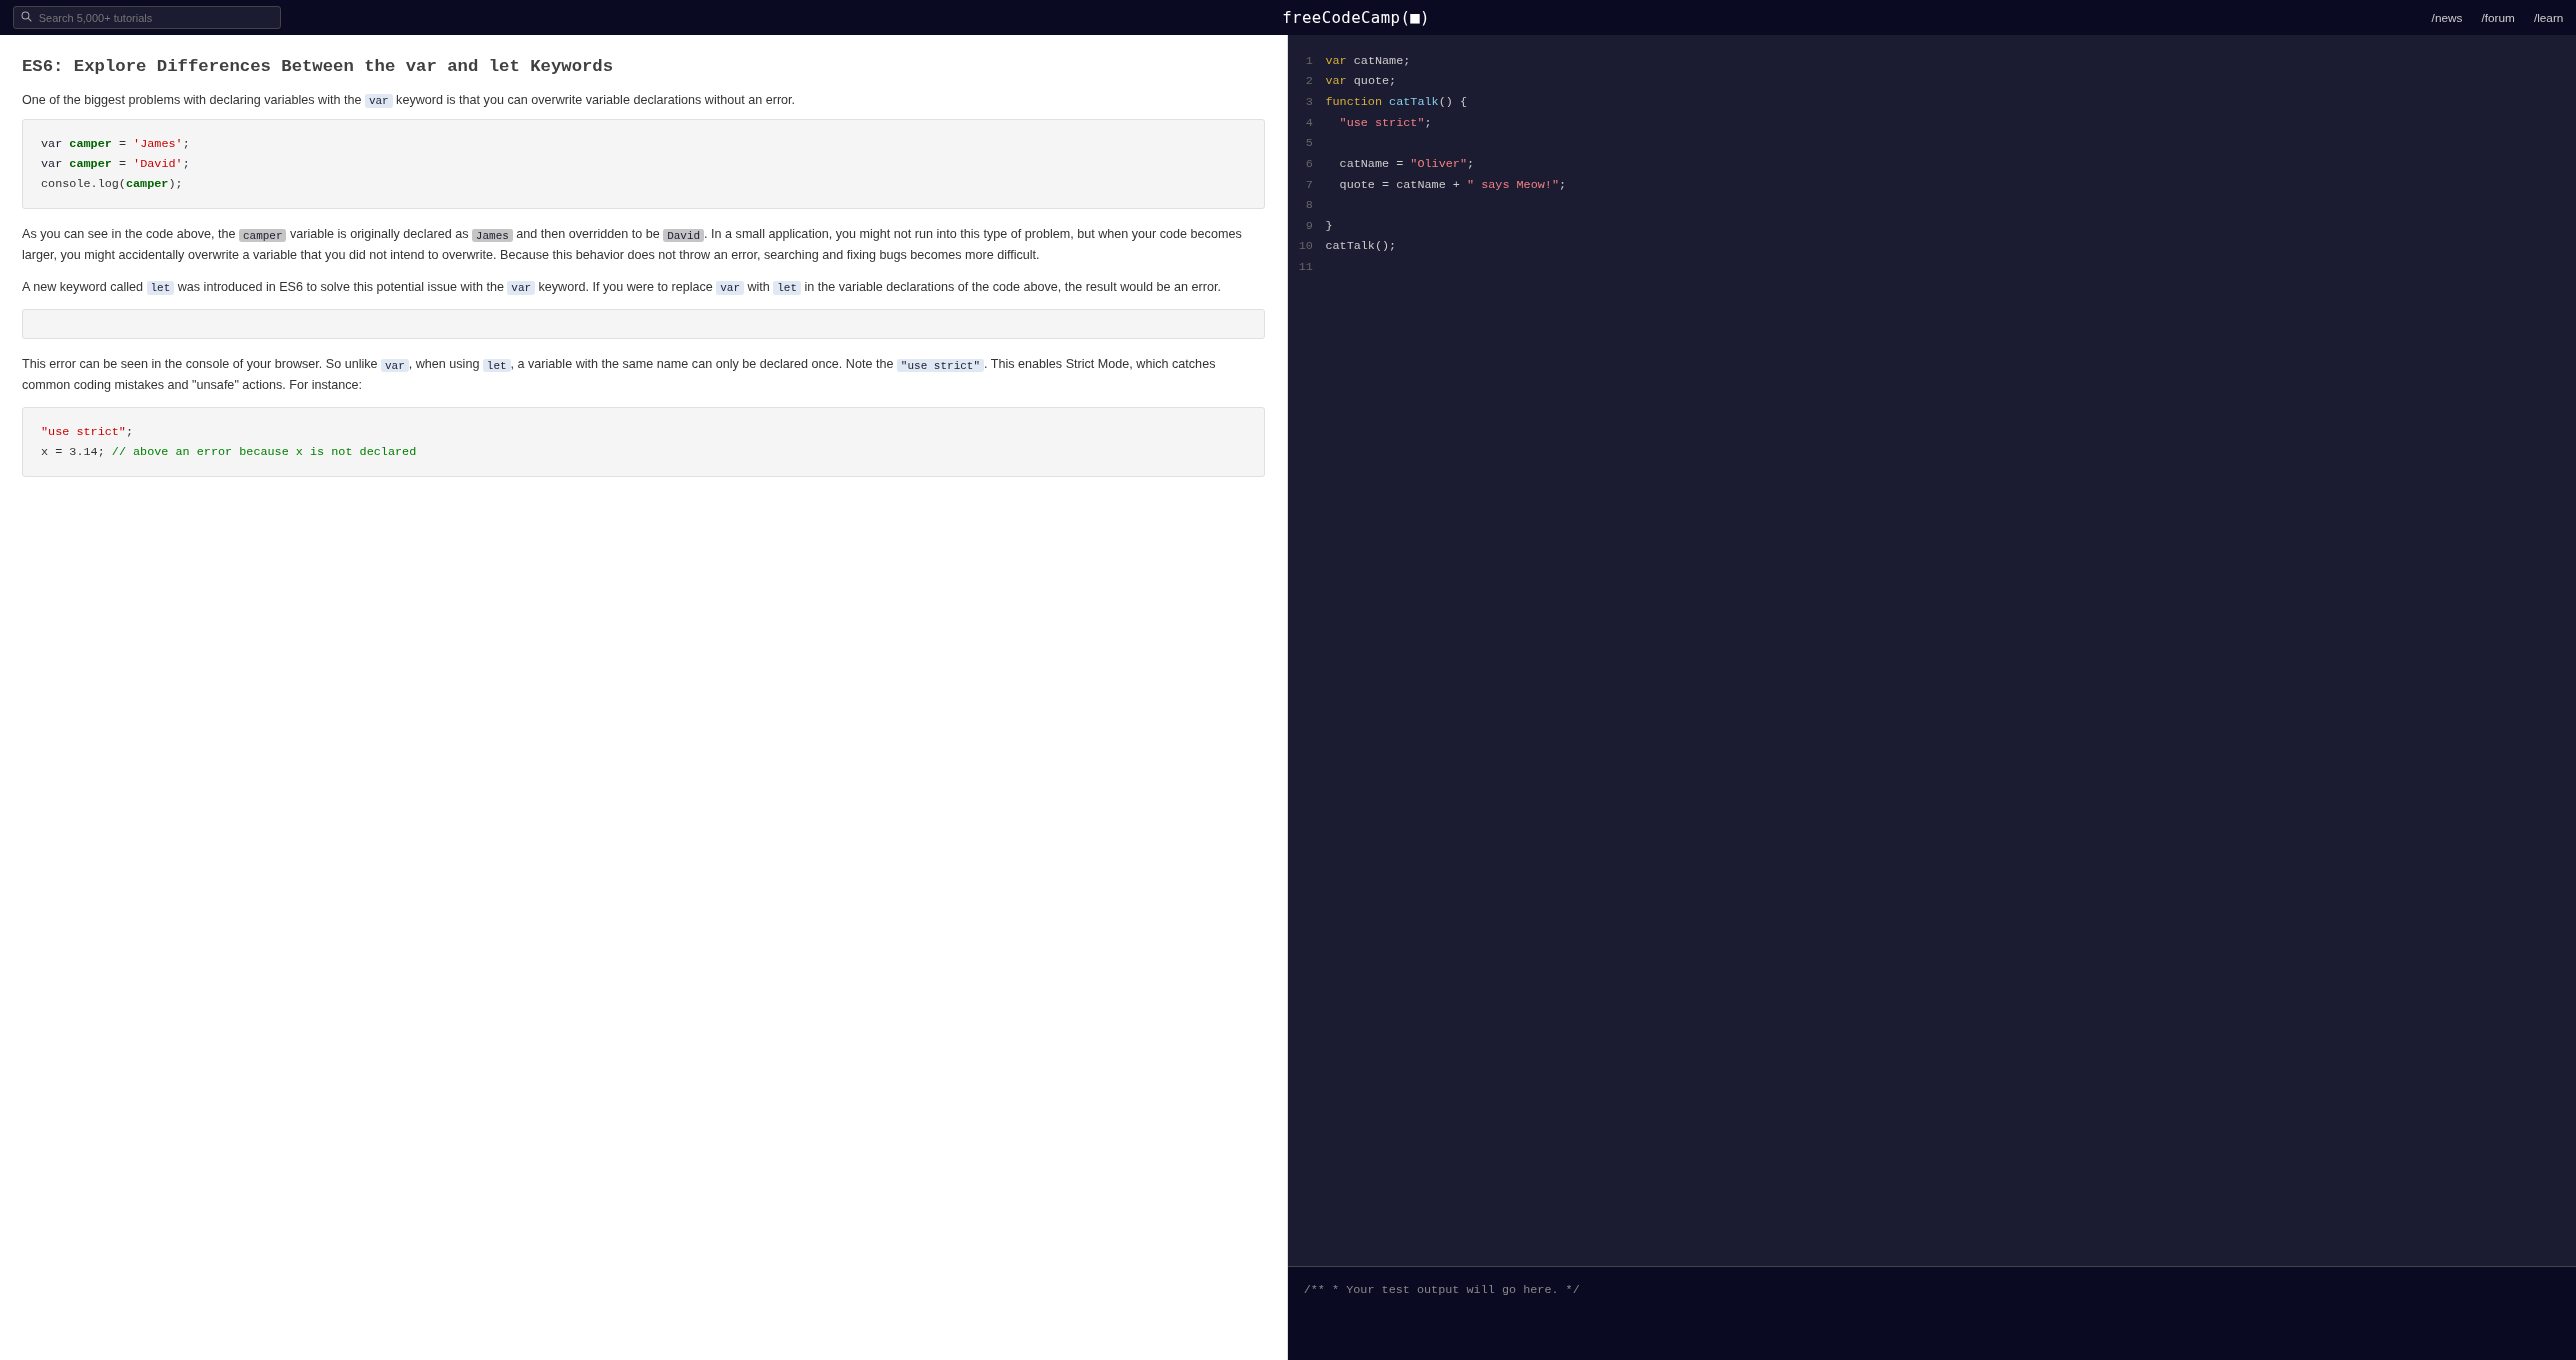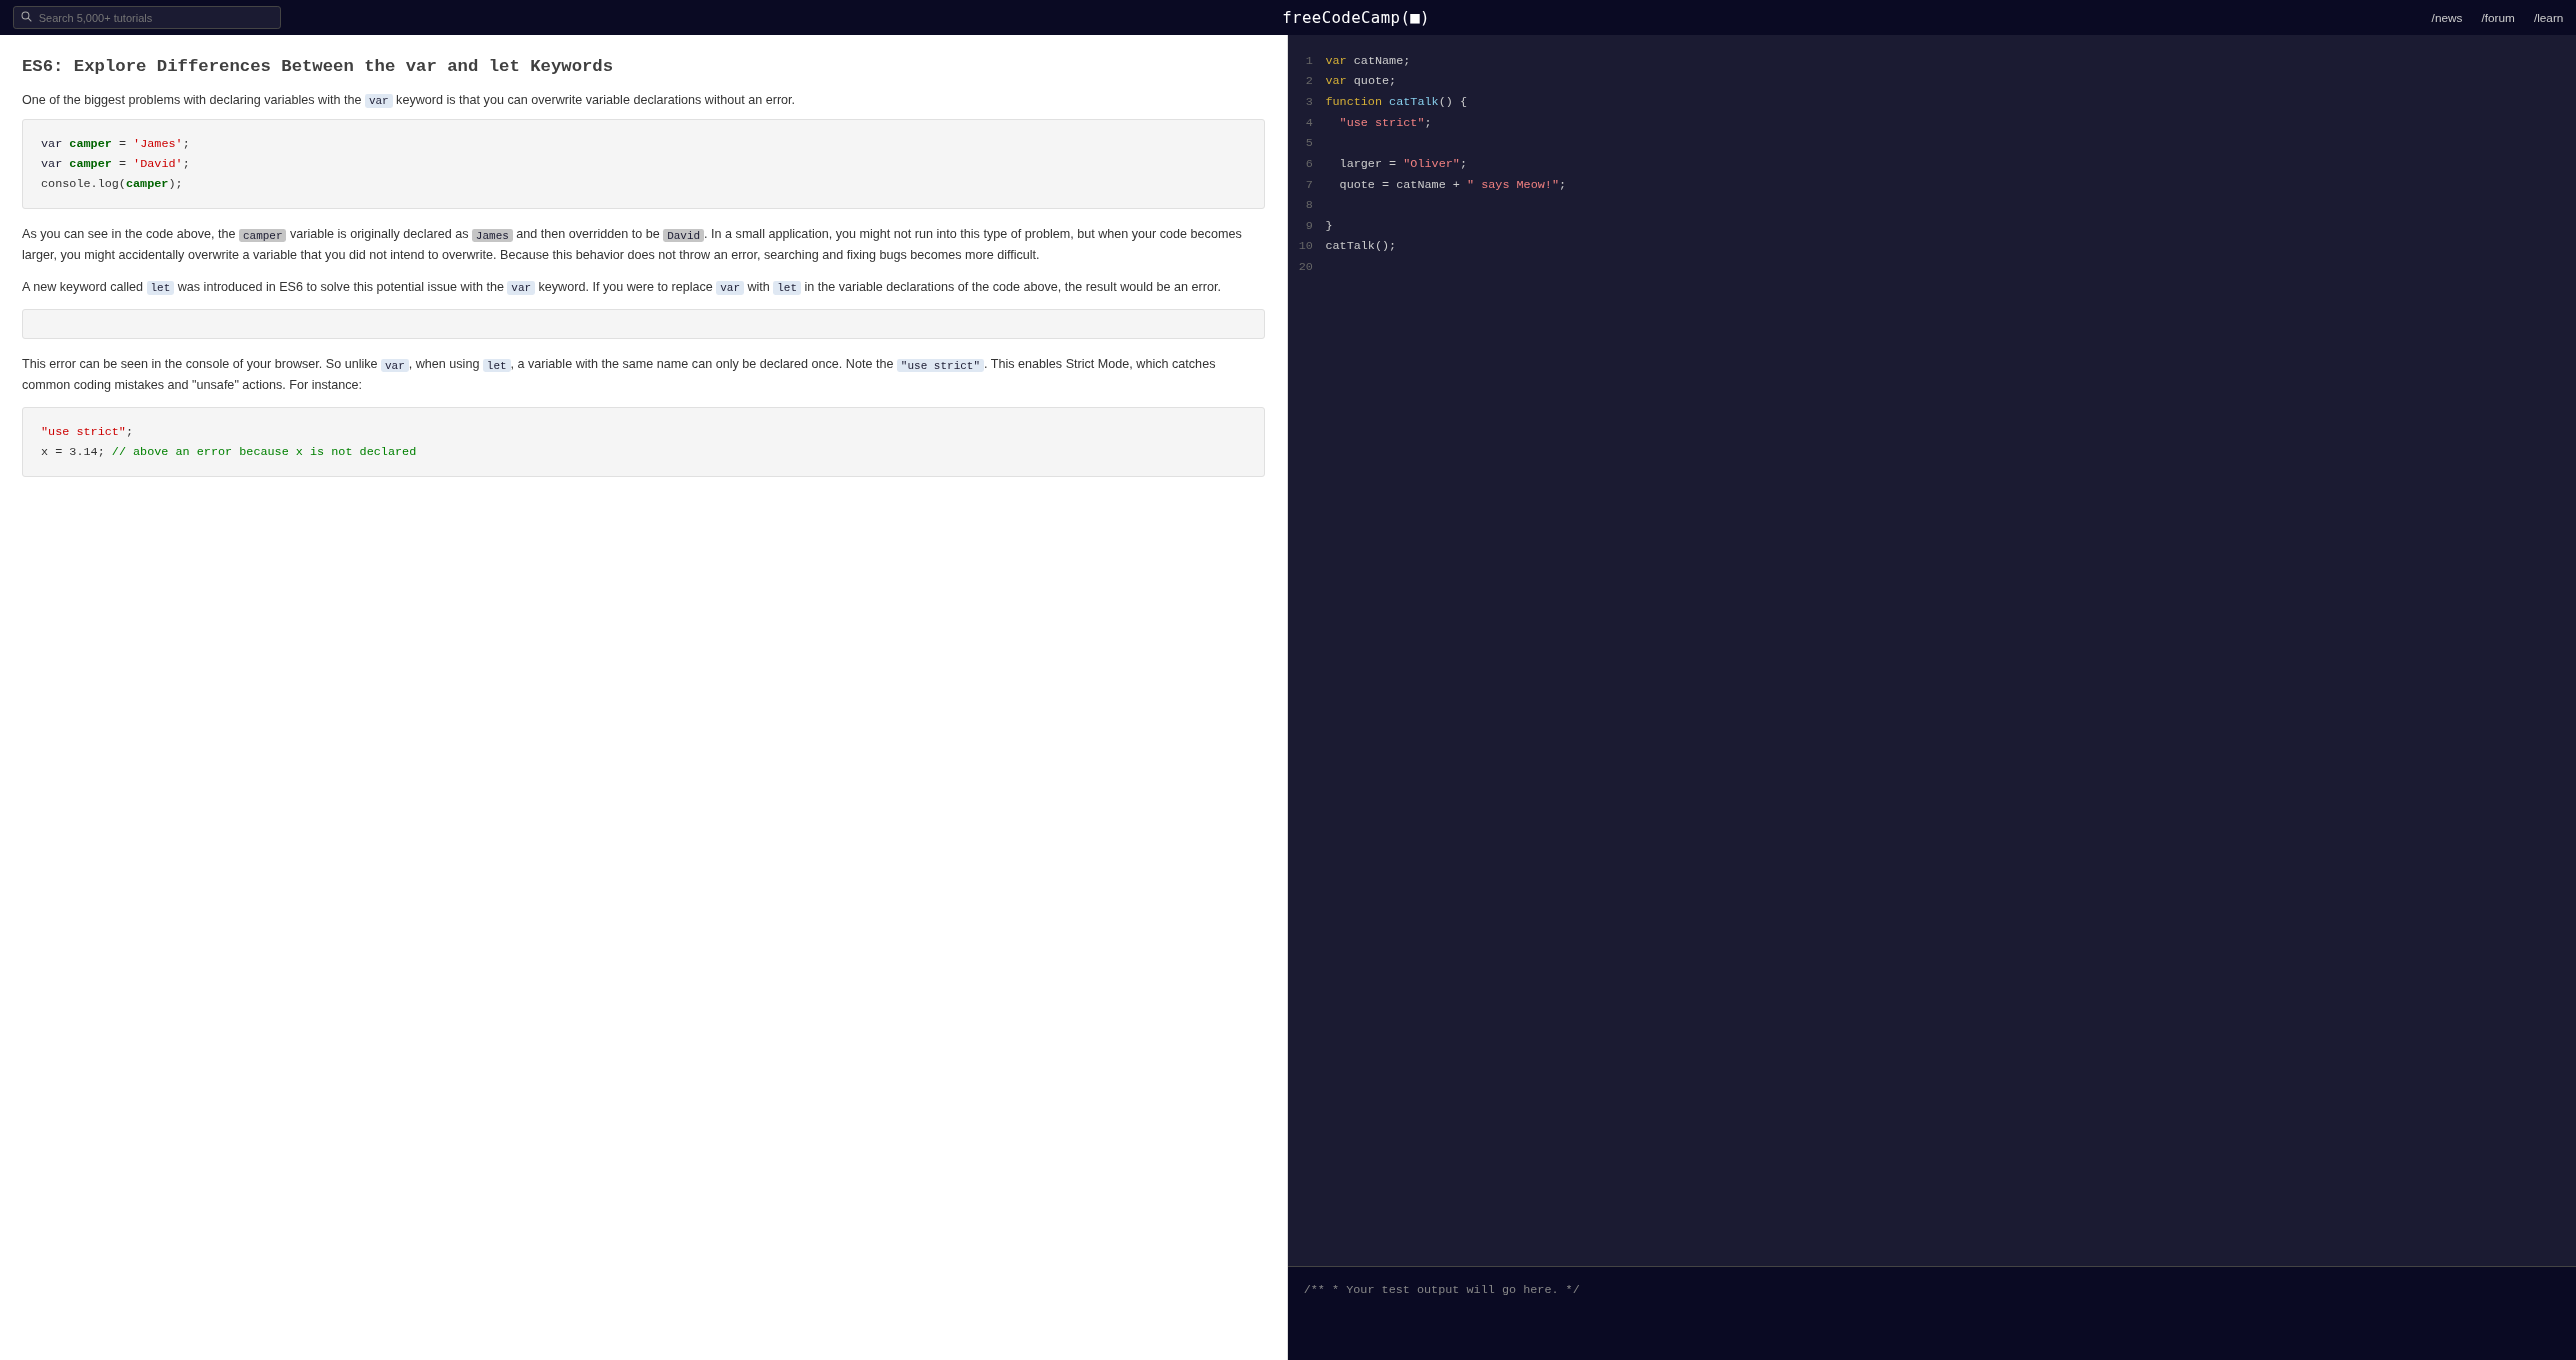--- a/index.html
+++ b/index.html
@@ -241,40 +241,40 @@
         <div class="code-line">
           <span class="line-number">4</span>
           <span class="line-content"><span style="color: rgb(204, 204, 204);">  </span><span style="color: rgb(240, 128, 128);">"use strict"</span><span style="color: rgb(204, 204, 204);">;</span></span>
         </div>
         <div class="code-line">
           <span class="line-number">5</span>
           <span class="line-content"></span>
         </div>
         <div class="code-line">
           <span class="line-number">6</span>
-          <span class="line-content"><span style="color: rgb(204, 204, 204);">  larger = </span><span style="color: rgb(240, 128, 128);">"Oliver"</span><span style="color: rgb(204, 204, 204);">;</span></span>
+          <span class="line-content"><span style="color: rgb(204, 204, 204);">  catName = </span><span style="color: rgb(240, 128, 128);">"Oliver"</span><span style="color: rgb(204, 204, 204);">;</span></span>
         </div>
         <div class="code-line">
           <span class="line-number">7</span>
           <span class="line-content"><span style="color: rgb(204, 204, 204);">  quote = catName + </span><span style="color: rgb(240, 128, 128);">" says Meow!"</span><span style="color: rgb(204, 204, 204);">;</span></span>
         </div>
         <div class="code-line">
           <span class="line-number">8</span>
           <span class="line-content"></span>
         </div>
         <div class="code-line">
           <span class="line-number">9</span>
           <span class="line-content"><span style="color: rgb(204, 204, 204);">}</span></span>
         </div>
         <div class="code-line">
           <span class="line-number">10</span>
           <span class="line-content"><span style="color: rgb(204, 204, 204);">catTalk();</span></span>
         </div>
         <div class="code-line">
-          <span class="line-number">20</span>
+          <span class="line-number">11</span>
           <span class="line-content"></span>
         </div>
       </div>
     <div class="output-panel" id="output-text">/**
  * Your test output will go here.
  */</div>
   </div>
 </div>
 
 

